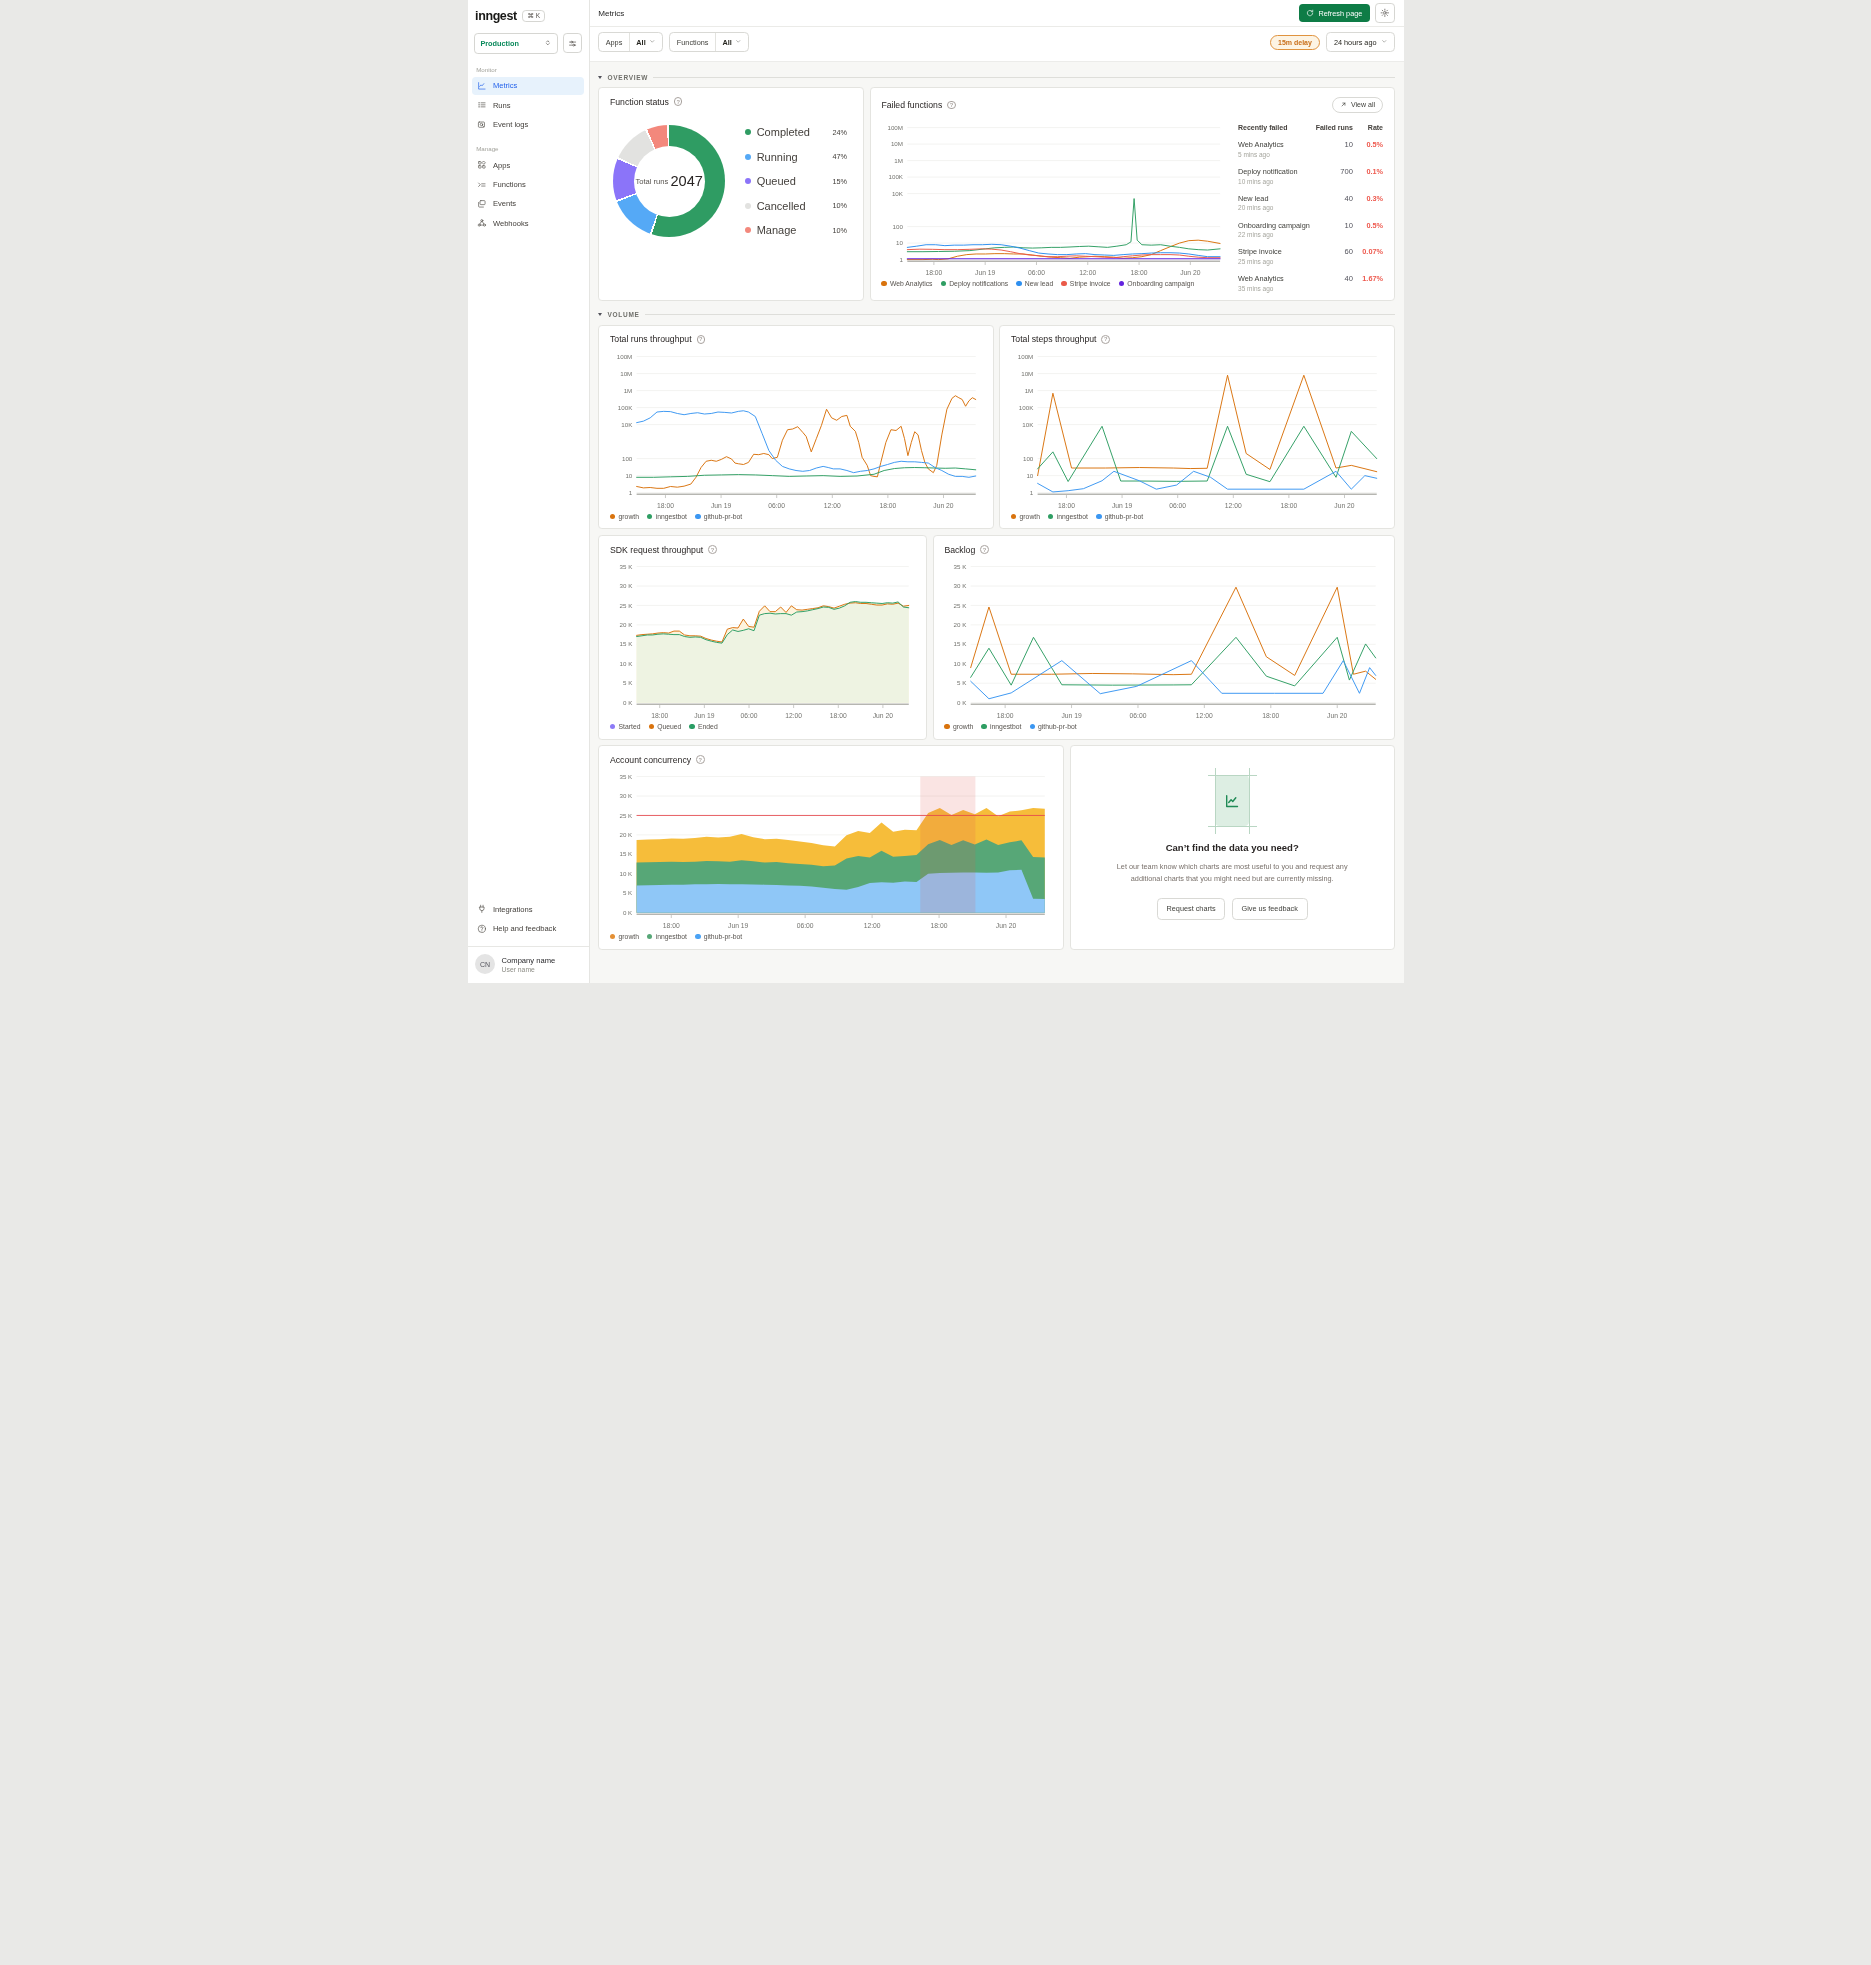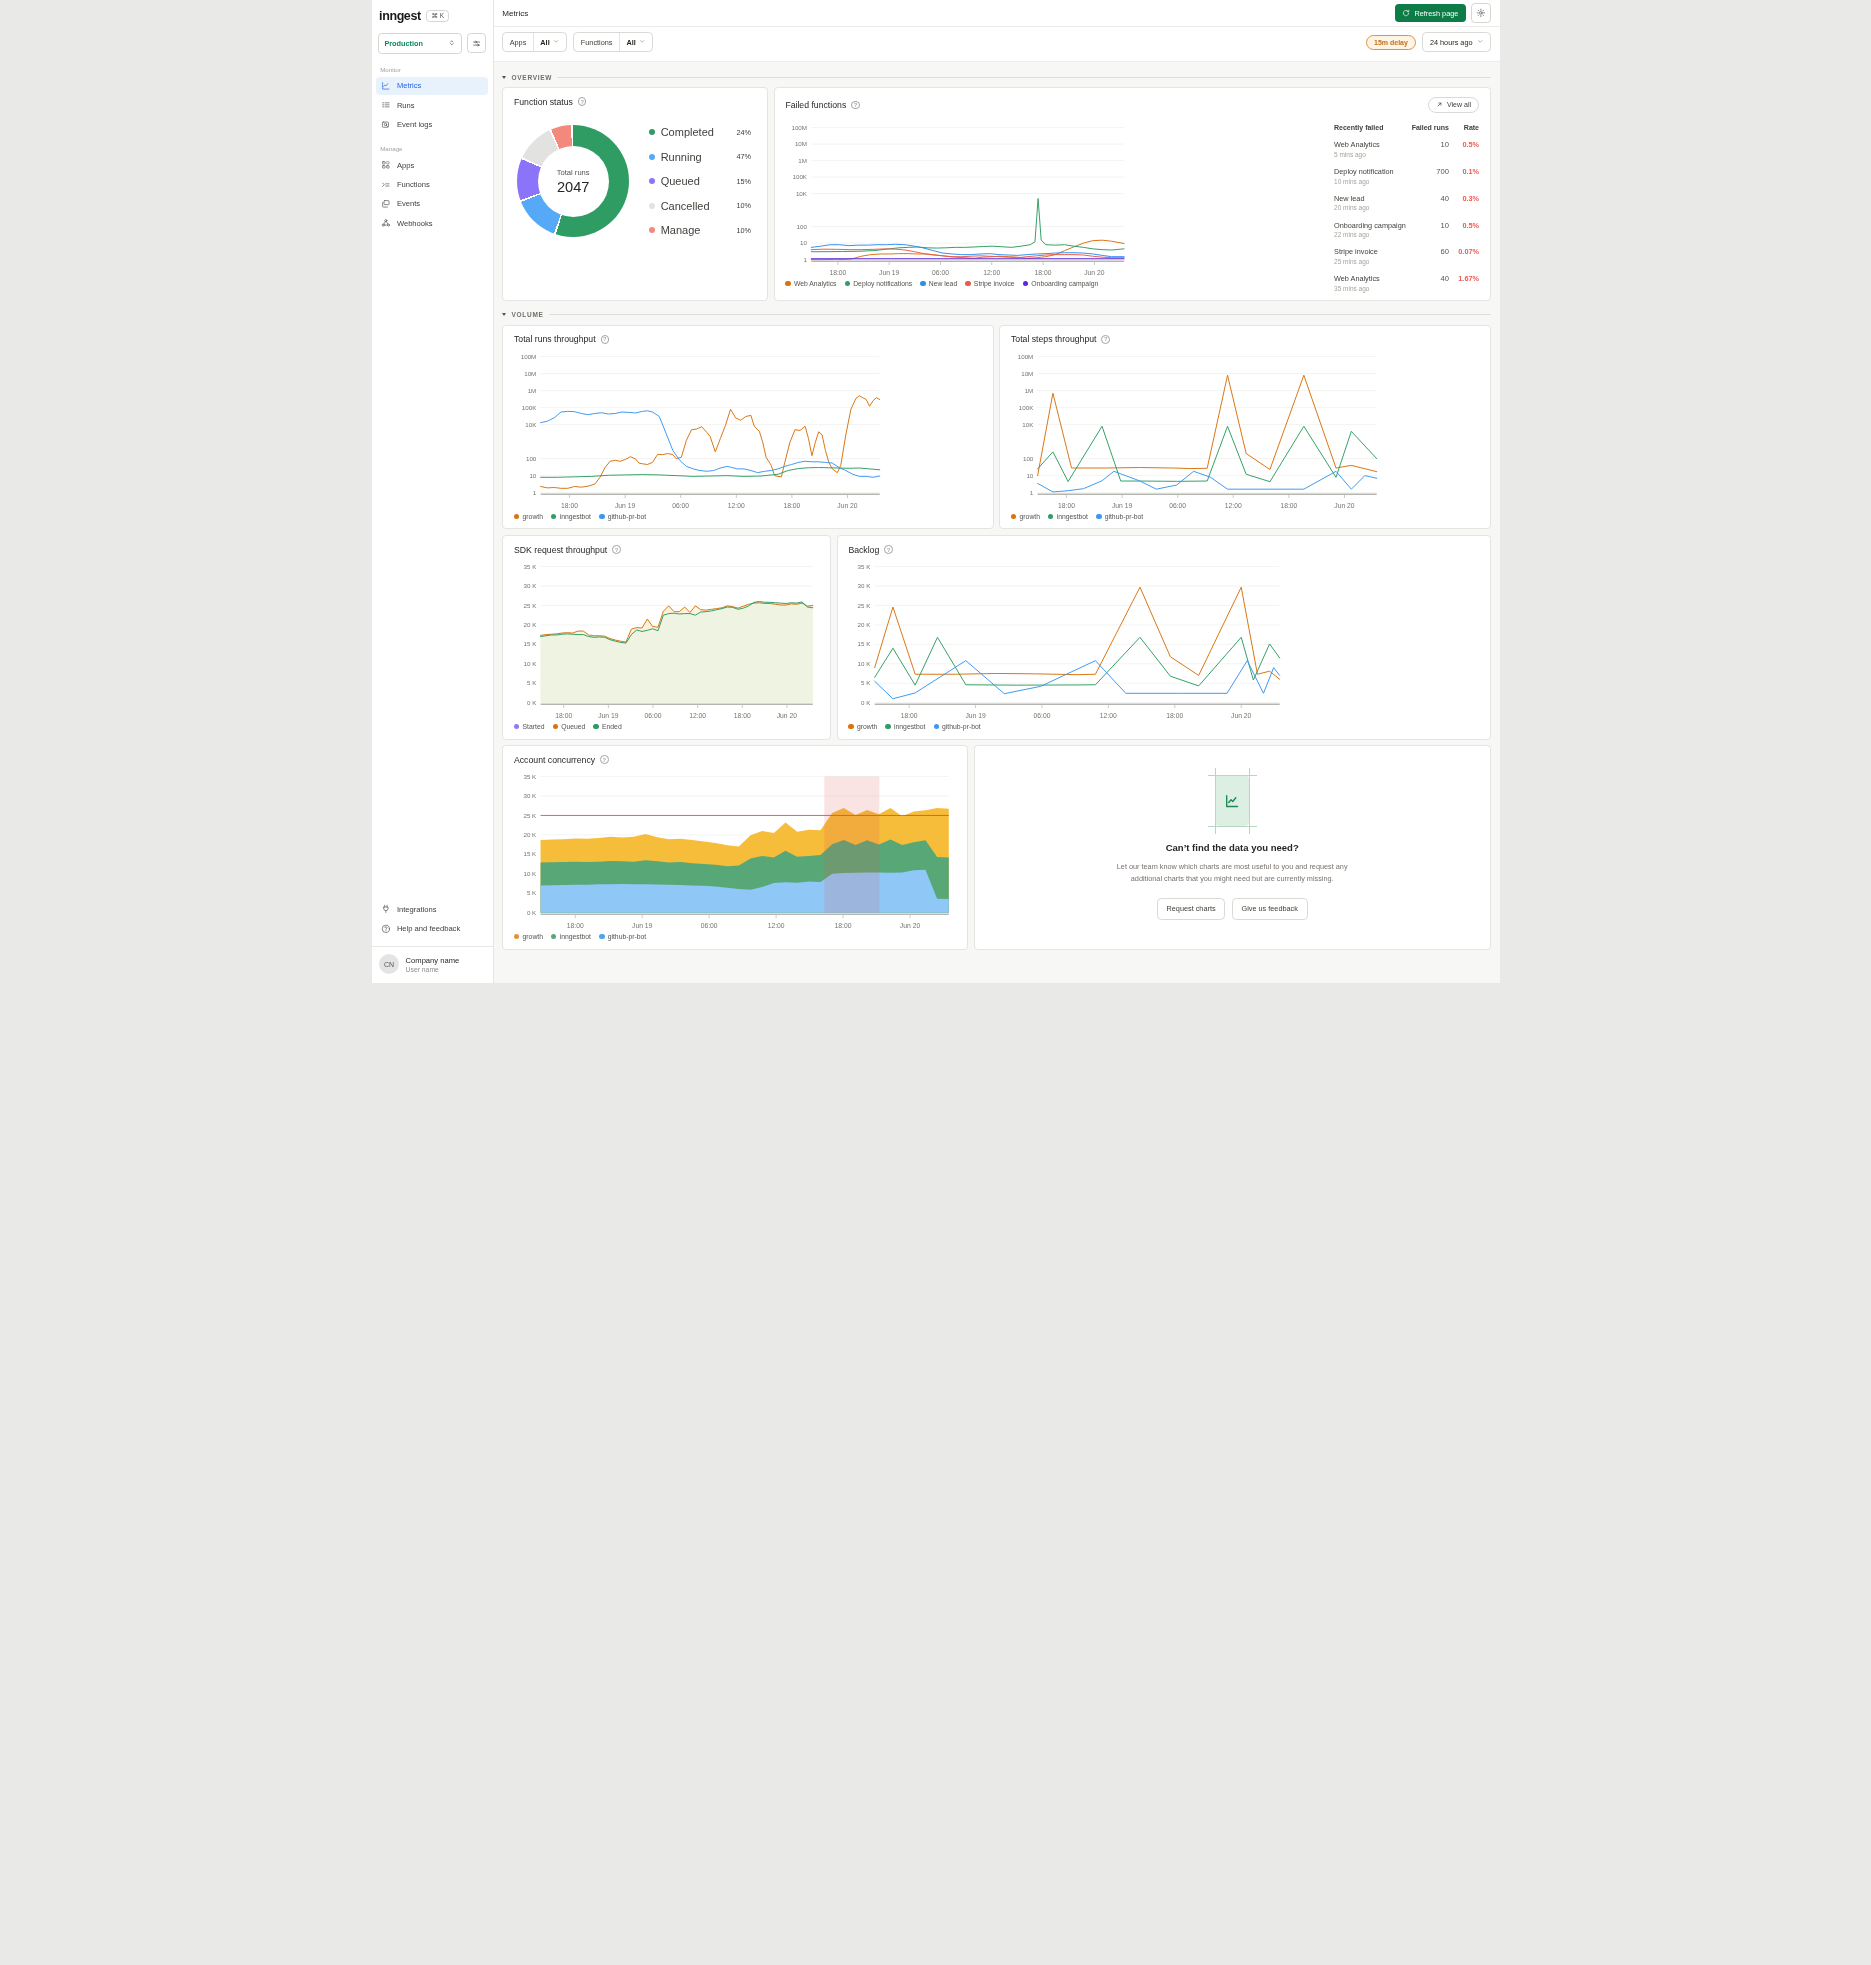--- a/index.html
+++ b/index.html
@@ -1,18 +1,18 @@
 <!DOCTYPE html>
 <html style="font-size:8.7px"><head>
 <meta charset="utf-8">
 <style>
   * { margin:0; padding:0; box-sizing:border-box; }
   html,body { background:#e9e9e7; }
   body { font-family:"Liberation Sans", sans-serif; color:#292524; }
-  .layout { width:1128px; min-height:983px; display:flex; background:#fff; margin:0 auto; }
+  .layout { width:936px; min-height:983px; display:flex; background:#fff; margin:0 auto; }
 
   
   .sidebar { width:122px; min-width:122px; border-right:0.5px solid #e5e5e2; display:flex; flex-direction:column; background:#fff; }
   .logo-row { display:flex; align-items:center; gap:5.4px; padding:8.7px 7.6px 5.4px; }
   .logo { font-size:12.5px; font-weight:800; letter-spacing:-0.4px; color:#191917; }
   .kbd { border:0.5px solid #d6d6d2; border-radius:3.8px; padding:1.1px 4.3px; font-size:6.5px; color:#57534e; }
   .workspace-row { display:flex; gap:4.3px; padding:5.4px 6.5px 2.2px; }
   .workspace-select { flex:1; display:flex; align-items:center; justify-content:space-between; border:0.5px solid #d6d6d2; border-radius:3.8px; padding:4.3px 5.4px; font-size:7.3px; color:#0b8a5c; font-weight:600; cursor:pointer; }
   .icon-btn-sq { width:19.5px; height:19.5px; border:0.5px solid #d6d6d2; border-radius:3.8px; display:flex; align-items:center; justify-content:center; color:#57534e; background:#fff; cursor:pointer; }
   .group-label { padding:9.7px 8.7px 3.2px; font-size:6.2px; color:#a3a39c; }
@@ -57,21 +57,21 @@
 
   .card { background:#fff; border:0.5px solid #e4e4e0; border-radius:3.8px; padding:8.7px 10.8px; overflow:hidden; }
   .card-title-row { display:flex; align-items:center; justify-content:space-between; }
   .card-title { display:flex; align-items:center; gap:4.9px; font-size:8.7px; color:#292524; }
   .help { width:8.7px; height:8.7px; border-radius:50%; border:0.8px solid #a8a29e; color:#a8a29e; font-size:5.7px; font-weight:700; display:inline-flex; align-items:center; justify-content:center; }
   .pill-btn { display:flex; align-items:center; gap:3.8px; border:0.5px solid #d9d9d5; background:#fff; border-radius:541px; padding:3.2px 7px; font-size:7px; color:#3f3f3a; cursor:pointer; font-family:inherit; }
 
   
   .fs-body { display:flex; align-items:center; gap:19.5px; padding:18.4px 3.2px 7.6px; }
   .donut { width:112px; height:112px; border-radius:50%; position:relative; flex:none; }
-  .donut-hole { position:absolute; inset:20.6px; background:#fff; border-radius:50%; display:flex; flex-direction:column; align-items:center; justify-content:center; gap:2.2px; }
+  .donut-hole { position:absolute; inset:20.6px; background:#fff; border-radius:50%; display:flex; flex-direction:row; align-items:center; justify-content:center; gap:2.2px; }
   .donut-label { font-size:7.6px; color:#57534e; }
   .donut-value { font-size:14.6px; color:#292524; }
   .fs-legend { display:flex; flex-direction:column; gap:12.5px; flex:1; padding-right:2.2px; }
   .fs-row { display:flex; align-items:center; }
   .lg-dot { width:6px; height:6px; border-radius:50%; display:inline-block; flex:none; }
   .fs-label { flex:1; margin-left:6px; font-size:11px; color:#44403c; }
   .fs-pct { font-size:7.3px; color:#44403c; }
 
   
   .ff-body { display:flex; gap:10.8px; margin-top:2.2px; }

